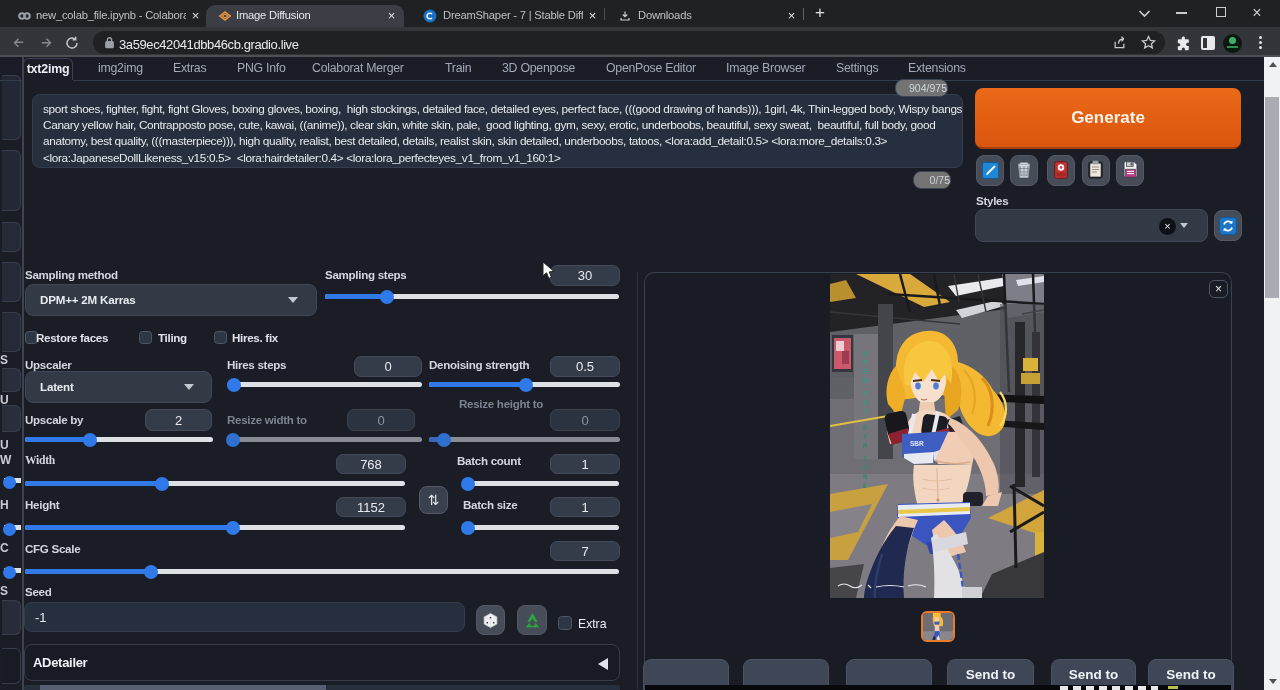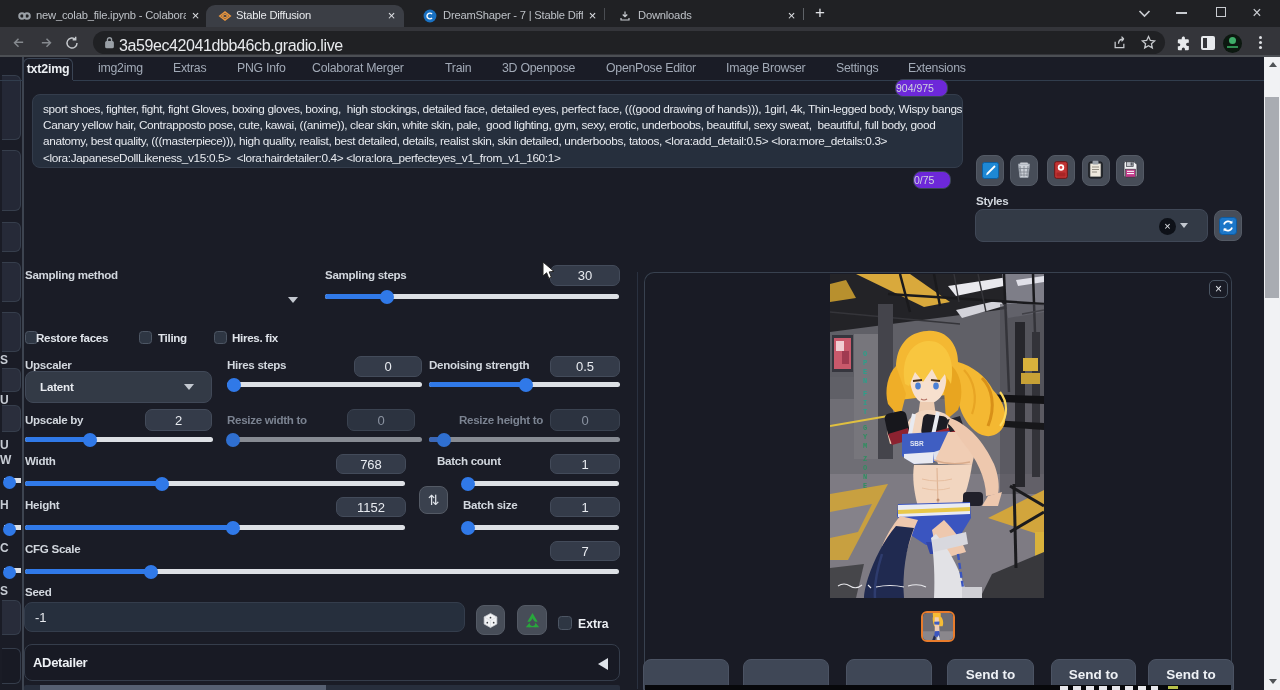--- a/index.html
+++ b/index.html
@@ -14,21 +14,21 @@
   #tab2 { background:#3b3e45; border-radius:9px 9px 0 0; }
   .tabx { position:absolute; top:3px; width:15px; height:15px; color:#dfe1e5; font-size:13px; line-height:15px; text-align:center; }
   #toolbar { position:absolute; left:0; top:27px; width:1280px; height:29px; background:#34353a; }
   #chromesep { position:absolute; left:0; top:55px; width:1280px; height:2px; background:#4c4f54; }
   #urlpill { position:absolute; left:93px; top:31px; width:1072px; height:23px; border-radius:12px; background:#202124; }
   
   #page { position:absolute; left:0; top:57px; width:1280px; height:633px; background:#1a1c26; }
   .navtab { position:absolute; top:4px; font-size:12.3px; letter-spacing:-0.25px; color:#a2aab7; white-space:nowrap; }
   #seltab { position:absolute; left:23px; top:1px; width:50px; height:22px; border:1px solid #3a4454; border-bottom:none; border-radius:6px 6px 0 0; color:#eceff3; font-weight:bold; font-size:12.4px; letter-spacing:-0.2px; text-align:center; line-height:21px; }
   .navline { position:absolute; top:22.5px; height:1px; background:#313d4d; }
-  .pill { position:absolute; background:#6d28d9; border:1px solid #3a4454; border-radius:8px; color:#cfd4dc; text-align:left; }
+  .pill { position:absolute; background:#737373; border:1px solid #3a4454; border-radius:8px; color:#cfd4dc; text-align:right; }
   .ta { position:absolute; background:#262f3d; border:1px solid #343d4c; border-radius:8px; color:#e7eaef; font-size:11.8px; line-height:16.4px; padding:5.5px 0 0 10px; letter-spacing:-0.35px; white-space:nowrap; overflow:hidden; }
   .lbl { position:absolute; color:#d2d7de; font-size:11.6px; letter-spacing:-0.3px; font-weight:bold; white-space:nowrap; }
   .dlbl { position:absolute; color:#7b8391; font-size:11.6px; letter-spacing:-0.3px; font-weight:bold; white-space:nowrap; }
   .numbox { position:absolute; background:#343b49; border:1px solid #434b5a; border-radius:7px; color:#e8ebf0; font-size:13px; text-align:center; }
   .numbox.dis { color:#8a92a0; background:#2c3340; border-color:#3a4250; }
   .dd { position:absolute; background:#333a46; border:1px solid #404857; border-radius:8px; color:#e8ebf0; font-size:11.6px; letter-spacing:-0.2px; font-weight:bold; }
   .caret { position:absolute; width:0; height:0; border-left:5px solid transparent; border-right:5px solid transparent; border-top:6px solid #c3c8d0; }
   .track { position:absolute; height:5px; border-radius:3px; background:#dde0e5; }
   .fill { position:absolute; height:5px; border-radius:3px; background:#3079e8; }
   .knob { position:absolute; width:14px; height:14px; border-radius:50%; background:#3079e8; }
@@ -59,21 +59,21 @@
     <div class="tabtitle" style="left:28px; width:150px;">new_colab_file.ipynb - Colaborat</div>
     <div class="tabx" style="left:180px;">×</div>
   </div>
   <div class="tab" id="tab2" style="left:206px; width:198px; color:#e8eaed;">
     <svg class="abs" style="left:12px; top:4px;" width="14" height="14" viewBox="0 0 24 24">
         <g fill="none" stroke="#e8953f" stroke-width="2.6">
           <path d="M3 12 L12 5 L21 12 L12 19 Z"></path>
           <path d="M7 12 L12 8.5 L17 12 L12 15.5 Z" stroke-width="2"></path>
         </g>
       </svg>
-    <div class="tabtitle" style="left:30px; width:140px;">Stable Diffusion</div>
+    <div class="tabtitle" style="left:30px; width:140px;">Image Diffusion</div>
     <div class="tabx" style="left:178px;">×</div>
   </div>
   <div class="tab" id="tab3" style="left:410px; width:192px;">
     <svg class="abs" style="left:13px; top:4px;" width="14" height="14" viewBox="0 0 24 24">
         <circle cx="12" cy="12" r="11" fill="#1971c2"></circle>
         <path d="M15.5 8.6 A5 5 0 1 0 15.5 15.4" fill="none" stroke="#fff" stroke-width="2.4"></path>
       </svg>
     <div class="tabtitle" style="left:33px; width:140px;">DreamShaper - 7 | Stable Diffusio</div>
     <div class="tabx" style="left:175px;">×</div>
   </div>
@@ -110,21 +110,21 @@
   <svg class="abs" style="left:64px; top:35px;" width="16" height="16" viewBox="0 0 24 24">
       <path d="M19.5 12 a7.5 7.5 0 1 1 -2.2 -5.3 M17.5 2.5 v4.5 h-4.5" fill="none" stroke="#c6c9cd" stroke-width="2.2"></path>
     </svg>
   <div id="urlpill"></div>
   <svg class="abs" style="left:104px; top:36px;" width="11" height="13" viewBox="0 0 24 28">
       <g fill="none" stroke="#9aa0a6" stroke-width="3">
         <rect x="4" y="12" width="16" height="13" rx="2" fill="#9aa0a6"></rect>
         <path d="M7.5 12 V8 a4.5 4.5 0 0 1 9 0 v4"></path>
       </g>
     </svg>
-  <div class="abs" style="left:119px; top:37px; color:#e8eaed; font-size:16px; letter-spacing:-0.4px;">3a59ec42041dbb46cb.gradio.live</div>
+  <div class="abs" style="left:119px; top:37px; color:#e8eaed; font-size:13px; letter-spacing:-0.4px;">3a59ec42041dbb46cb.gradio.live</div>
 
   <svg class="abs" style="left:1112px; top:35px;" width="17" height="16" viewBox="0 0 24 24">
       <g fill="none" stroke="#c6c9cd" stroke-width="1.9">
         <path d="M4 10 v9 h13 v-6"></path>
         <path d="M9 13 C9 8 13 6 17 6 M17 6 l-3.5 -3.5 M17 6 l-3.5 3.5"></path>
       </g>
     </svg>
   <svg class="abs" style="left:1140px; top:34px;" width="17" height="17" viewBox="0 0 24 24">
       <path d="M12 3.5 l2.6 5.6 6 .6 -4.5 4 1.3 5.9 -5.4 -3.1 -5.4 3.1 1.3 -5.9 -4.5 -4 6 -.6 z" fill="none" stroke="#c6c9cd" stroke-width="1.8"></path>
     </svg>
@@ -178,20 +178,21 @@
     <div class="navtab" style="left:502px;">3D Openpose</div>
     <div class="navtab" style="left:606px;">OpenPose Editor</div>
     <div class="navtab" style="left:726px;">Image Browser</div>
     <div class="navtab" style="left:836px;">Settings</div>
     <div class="navtab" style="left:908px;">Extensions</div>
 
     <div class="ta" style="left:32px; top:37px; width:931px; height:74px;" id="prompt">sport shoes, fighter, fight, fight Gloves, boxing gloves, boxing,&nbsp; high stockings, detailed face, detailed eyes, perfect face, (((good drawing of hands))), 1girl, 4k, Thin-legged body, Wispy bangs,<br>Canary yellow hair, Contrapposto pose, cute, kawai, ((anime)), clear skin, white skin, pale,&nbsp; good lighting, gym, sexy, erotic, underboobs, beautiful, sexy sweat,&nbsp; beautiful, full body, good<br>anatomy, best quality, (((masterpiece))), high quality, realist, best detailed, details, realist skin, skin detailed, underboobs, tatoos, &lt;lora:add_detail:0.5&gt; &lt;lora:more_details:0.3&gt;<br>&lt;lora:JapaneseDollLikeness_v15:0.5&gt;&nbsp; &lt;lora:hairdetailer:0.4&gt; &lt;lora:lora_perfecteyes_v1_from_v1_160:1&gt;</div>
     <div class="pill" style="left:895px; top:22px; width:53px; height:18px; font-size:10.5px; line-height:17px; z-index:3;">904/975</div>
     <div class="pill" style="left:913px; top:114px; width:38px; height:18px; font-size:10.5px; line-height:17px; z-index:3;">0/75</div>
 
+    <div id="gen">Generate</div>
 
     <div class="toolbtn" style="left:976px; top:98px; width:28px; height:31px;"></div>
     <svg class="abs" style="left:982px; top:105px;" width="17" height="17" viewBox="0 0 17 17">
         <rect x="0.5" y="0.5" width="16" height="16" rx="2" fill="#1e88d4" stroke="#0d5fa0"></rect>
         <path d="M13 4 L5 12" stroke="#fff" stroke-width="1.8"></path>
         <path d="M4.2 13.2 l1.6 -0.4 -1.2 -1.2 z" fill="#fff"></path>
       </svg>
     <div class="toolbtn" style="left:1010px; top:98px; width:28px; height:31px;"></div>
     <svg class="abs" style="left:1016px; top:104px;" width="16" height="18" viewBox="0 0 16 18">
         <path d="M2.5 3 h11 l-1.5 13.5 h-8 z" fill="#ccd1d8" stroke="#9aa1ab"></path>
@@ -233,20 +234,23 @@
     <svg class="abs" style="left:1219px; top:160px;" width="18" height="18" viewBox="0 0 18 18">
         <rect x="0.5" y="0.5" width="17" height="17" rx="3" fill="#1b76c8" stroke="#0e5a9e"></rect>
         <g fill="none" stroke="#fff" stroke-width="1.7">
           <path d="M12.8 6.2 A4.4 4.4 0 0 0 5 7.6 M5.2 11.8 A4.4 4.4 0 0 0 13 10.4"></path>
         </g>
         <path d="M13.4 3.4 v3.2 h-3.2 z" fill="#fff"></path>
         <path d="M4.6 14.6 v-3.2 h3.2 z" fill="#fff"></path>
       </svg>
 
     <div class="lbl" style="left:25px; top:211px;">Sampling method</div>
+    <div class="dd" style="left:25px; top:227px; width:292px; height:32px;">
+        <span style="position:absolute; left:14px; top:8px;">DPM++ 2M Karras</span>
+      </div>
     <div class="caret" style="left:288px; top:240px;"></div>
     <div class="lbl" style="left:325px; top:211px;">Sampling steps</div>
     <div class="numbox" style="left:550px; top:208px; width:70px; height:21px; line-height:20px;">30</div>
     <div class="track" style="left:325px; top:237px; width:294px;"></div>
     <div class="fill" style="left:325px; top:237px; width:62px;"></div>
     <div class="knob" style="left:380px; top:233px;"></div>
 
     <div class="cb" style="left:25px; top:274px;"></div>
       <div class="clabel" style="left:36px; top:274px;">Restore faces</div>
     <div class="cb" style="left:139px; top:274px;"></div>
@@ -273,33 +277,33 @@
     <div class="lbl" style="left:25px; top:356px;">Upscale by</div>
     <div class="numbox" style="left:145px; top:352px; width:67px; height:22px; line-height:21px;">2</div>
     <div class="track" style="left:25px; top:380px; width:188px;"></div>
     <div class="fill" style="left:25px; top:380px; width:65px;"></div>
     <div class="knob" style="left:83px; top:376px;"></div>
     <div class="dlbl" style="left:227px; top:356px;">Resize width to</div>
     <div class="numbox dis" style="left:347px; top:352px; width:68px; height:22px; line-height:21px;">0</div>
     <div class="track dis" style="left:227px; top:380px; width:195px;"></div>
     <div class="fill dis" style="left:227px; top:380px; width:8px;"></div>
     <div class="knob" style="left:226px; top:376px; background:#2f6fd0;"></div>
-    <div class="dlbl" style="left:429px; top:356px;padding-left:30px;">Resize height to</div>
+    <div class="dlbl" style="left:429px; top:340px;padding-left:30px;">Resize height to</div>
     <div class="numbox dis" style="left:550px; top:352px; width:70px; height:22px; line-height:21px;">0</div>
     <div class="track dis" style="left:429px; top:380px; width:191px;"></div>
     <div class="fill dis" style="left:429px; top:380px; width:15px;"></div>
     <div class="knob" style="left:437px; top:376px; background:#2f6fd0;"></div>
 
-    <div class="lbl" style="left:25px; top:397px;">Width</div>
+    <div class="lbl" style="left:25px; top:397px;font-family:Liberation Serif, serif;">Width</div>
     <div class="numbox" style="left:336px; top:397px; width:70px; height:20px; line-height:19px;">768</div>
     <div class="track" style="left:25px; top:424px; width:380px;"></div>
     <div class="fill" style="left:25px; top:424px; width:138px;"></div>
     <div class="knob" style="left:155px; top:420px;"></div>
     <div class="toolbtn" style="left:419px; top:429px; width:29px; height:28px; background:#3a414e; color:#dfe3e9; font-size:14px; text-align:center; line-height:27px;">⇅</div>
-    <div class="lbl" style="left:437px; top:397px;">Batch count</div>
+    <div class="lbl" style="left:457px; top:397px;">Batch count</div>
     <div class="numbox" style="left:550px; top:397px; width:70px; height:20px; line-height:19px;">1</div>
     <div class="track" style="left:463px; top:424px; width:156px;"></div>
     <div class="fill" style="left:463px; top:424px; width:7px;"></div>
     <div class="knob" style="left:461px; top:420px;"></div>
     <div class="lbl" style="left:25px; top:441px;">Height</div>
     <div class="numbox" style="left:336px; top:440px; width:70px; height:20px; line-height:19px;">1152</div>
     <div class="track" style="left:25px; top:468px; width:380px;"></div>
     <div class="fill" style="left:25px; top:468px; width:209px;"></div>
     <div class="knob" style="left:226px; top:464px;"></div>
     <div class="lbl" style="left:463px; top:441px;">Batch size</div>
@@ -324,21 +328,21 @@
         <circle cx="7.5" cy="15" r="1.2" fill="#3c3f45"></circle>
         <circle cx="16.5" cy="15" r="1.2" fill="#3c3f45"></circle>
       </svg>
     <div class="toolbtn" style="left:517px; top:548px; width:30px; height:30px;"></div>
     <svg class="abs" style="left:523px; top:554px;" width="19" height="19" viewBox="0 0 24 24">
         <path d="M12 2.5 L18.5 13.5 L14.5 13.5 L12 9 L9.5 13.5 L5.5 13.5 Z M3.5 20.5 L9.5 13.5 L11.5 17.5 L9.5 20.5 Z M20.5 20.5 L14.5 20.5 L12.5 17.5 L14.5 13.5 Z" fill="#28a83c"></path>
         <path d="M7 17.2 L17 17.2 L17 20.5 L7 20.5 Z" fill="#28a83c"></path>
         <circle cx="12" cy="15.5" r="3.4" fill="#464c57"></circle>
       </svg>
     <div class="cb" style="left:558px; top:559px; width:14px; height:14px;"></div>
-    <div class="clabel" style="left:578px; top:560px; font-weight:700; font-size:12.2px; letter-spacing:0; color:#eceff3;">Extra</div>
+    <div class="clabel" style="left:578px; top:560px; font-weight:400; font-size:12.2px; letter-spacing:0; color:#eceff3;">Extra</div>
 
     <div class="abs" style="left:24px; top:587px; width:596px; height:37px; background:#181a24; border:1px solid #353d4b; border-radius:8px;"></div>
     <div class="lbl" style="left:33px; top:598px; font-size:13px; color:#eef1f5;">ADetailer</div>
     <div class="abs" style="left:598px; top:601px; width:0; height:0; border-top:6px solid transparent; border-bottom:6px solid transparent; border-right:10px solid #dfe3e9;"></div>
 
     <div class="abs" style="left:24px; top:628px; width:596px; height:5px; background:#272e3c; border-radius:2px 2px 0 0;"></div>
     <div class="abs" style="left:40px; top:628px; width:286px; height:5px; background:#566072;"></div>
 
     <div class="abs" style="left:637px; top:215px; width:1px; height:417px; background:#2a3140;"></div>
     <div id="panel"></div>

